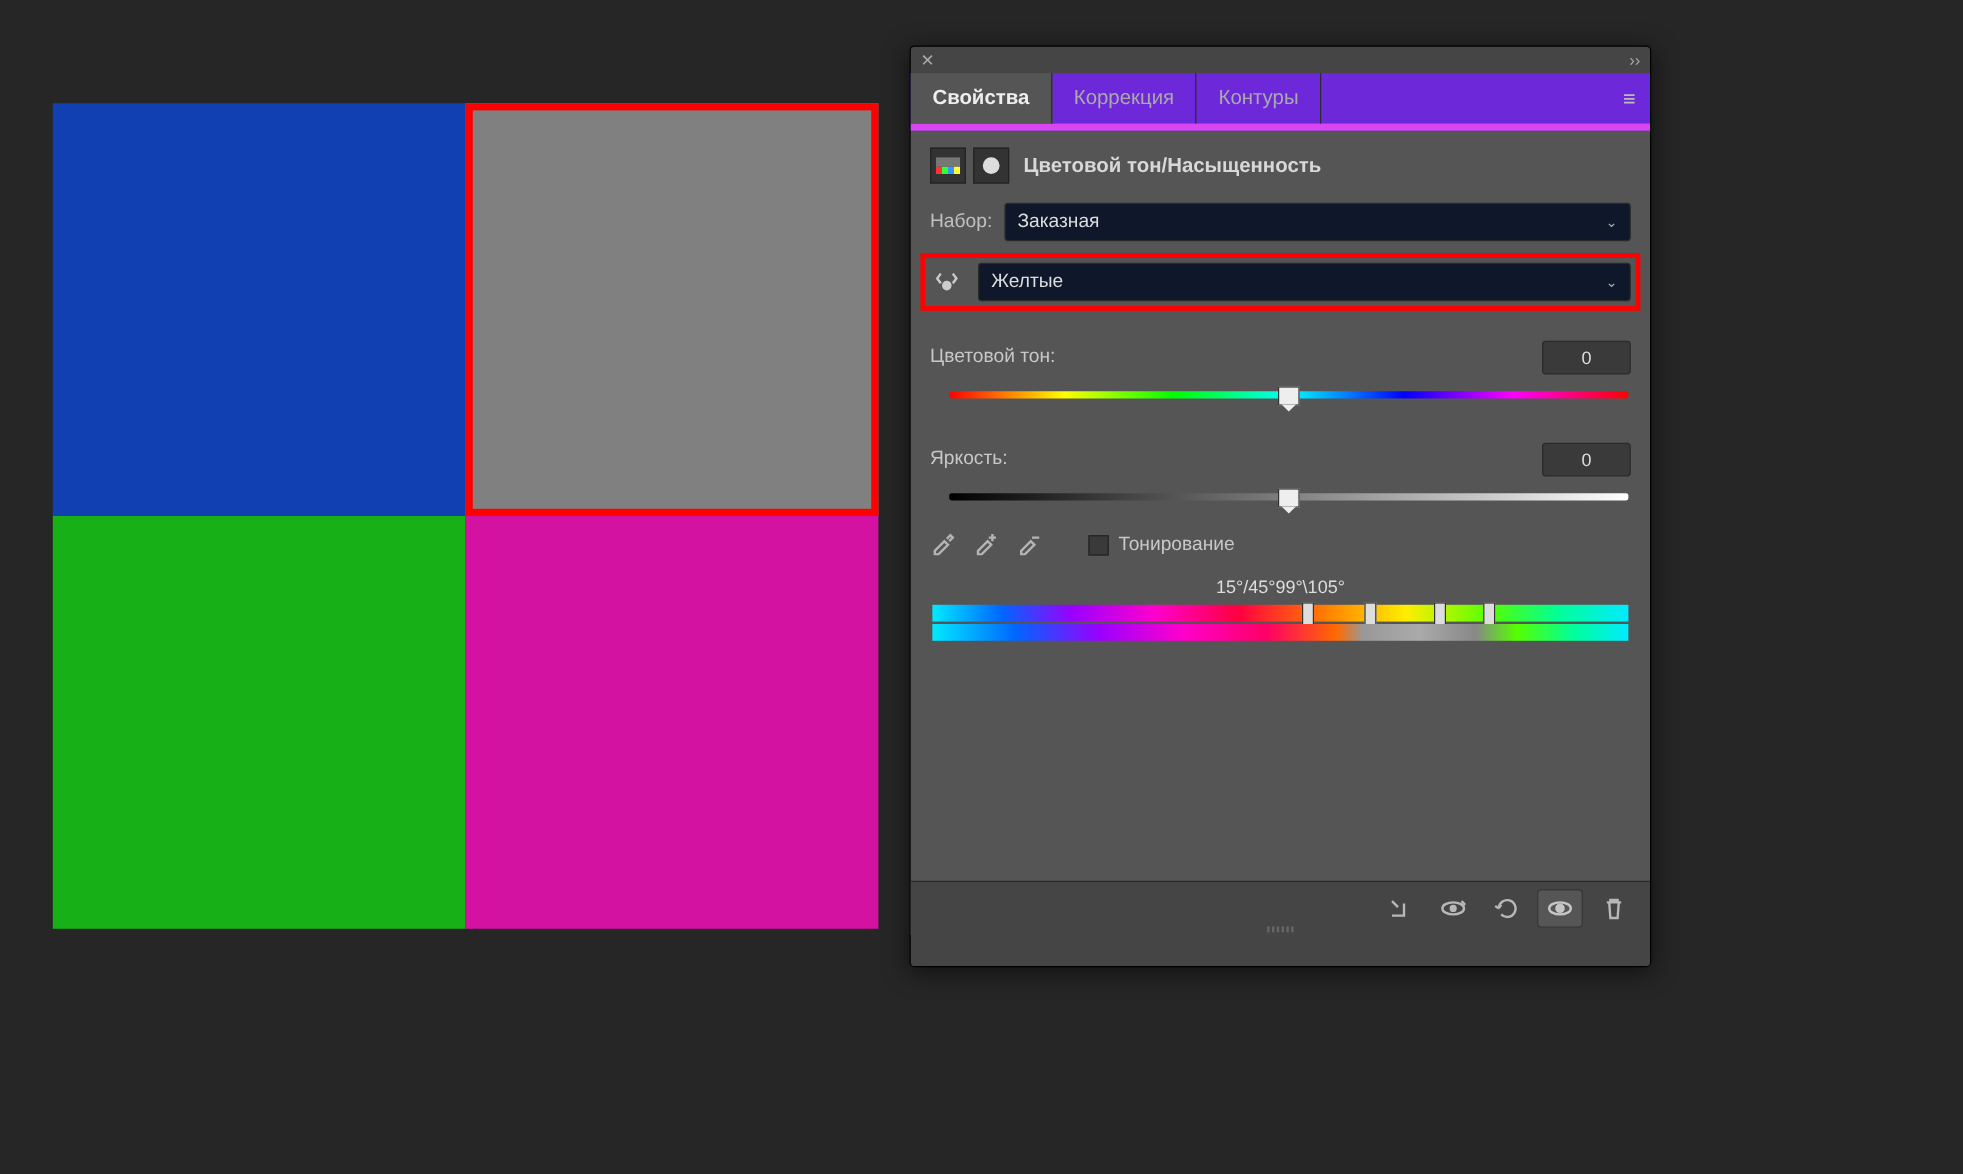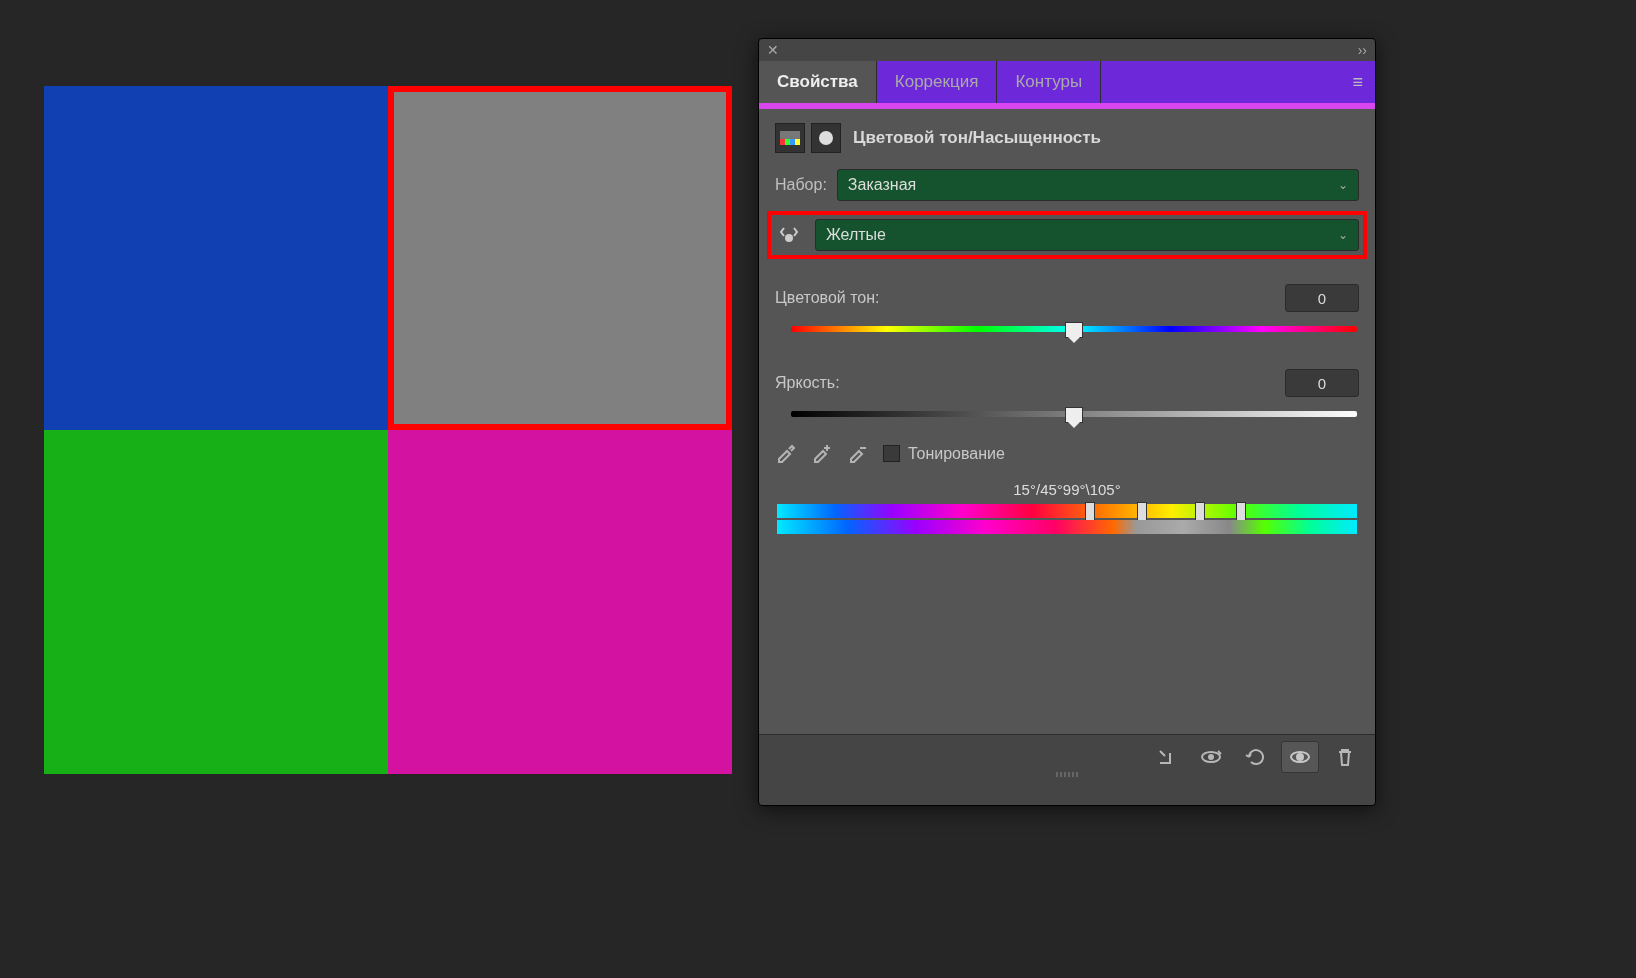--- a/index.html
+++ b/index.html
@@ -18,38 +18,38 @@
   .tab{padding:0 18px;height:100%;display:flex;align-items:center;font-size:17px;color:#aaa;border-right:1px solid #2b2b2b;cursor:default}
   .tab.active{background:#555;color:#eee;font-weight:600}
   .menu-icon{margin-left:auto;padding:0 12px;color:#bbb;font-size:18px;cursor:default}
   .content{padding:14px 16px;background:#555;height:670px;box-sizing:border-box;position:relative}
   .row{display:flex;align-items:center;margin-bottom:14px}
   .adj-icons{display:flex;gap:6px;margin-right:12px}
   .ai{width:28px;height:28px;background:#333;border:1px solid #222;display:flex;align-items:center;justify-content:center}
   .ai svg,.hand svg,.eye svg{display:block}
   .adj-title{font-size:17px;font-weight:700;color:#d8d8d8}
   .label{font-size:16px;color:#c0c0c0;margin-right:10px}
-  .dropdown{flex:1;height:30px;background:#14532d;border:1px solid #2a2a2a;border-radius:3px;display:flex;align-items:center;padding:0 10px;color:#ddd;font-size:16px;position:relative;cursor:default}
+  .dropdown{flex:1;height:30px;background:#0f172a;border:1px solid #2a2a2a;border-radius:3px;display:flex;align-items:center;padding:0 10px;color:#ddd;font-size:16px;position:relative;cursor:default}
   .dropdown .chev{margin-left:auto;color:#aaa;font-size:12px}
   .highlight-red{outline:4px solid #ff0000;outline-offset:0}
   .hand{width:28px;height:28px;margin-right:12px;display:flex;align-items:center;justify-content:center}
   .param-row{display:flex;justify-content:space-between;align-items:center;margin-top:29px}
   .param-name{font-size:16px;color:#c8c8c8}
   .valbox{width:72px;height:26px;background:#3a3a3a;border:1px solid #2a2a2a;border-radius:3px;color:#ddd;font-size:15px;display:flex;align-items:center;justify-content:center}
   .slider-wrap{position:relative;height:22px;margin-top:6px;margin-left:16px;margin-right:2px}
   .slider-track{position:absolute;left:0;right:0;top:8px;height:6px;border-radius:2px}
   .hue-grad{background:linear-gradient(90deg,#ff0000 0%,#ffff00 17%,#00ff00 33%,#00ffff 50%,#0000ff 67%,#ff00ff 83%,#ff0000 100%)}
   .sat-grad{background:linear-gradient(90deg,#808080 0%,#808080 40%,#ff3a3a 100%)}
   .lig-grad{background:linear-gradient(90deg,#000 0%,#808080 50%,#fff 100%)}
   .thumb{position:absolute;top:4px;width:16px;height:14px;background:#eee;border:1px solid #333;transform:translateX(-50%)}
   .thumb::after{content:"";position:absolute;left:50%;bottom:-6px;transform:translateX(-50%);width:0;height:0;border-left:6px solid transparent;border-right:6px solid transparent;border-top:6px solid #eee}
   .sat-block{border:4px solid #ff0000;padding:8px 6px 6px 6px;margin-top:10px;margin-left:-8px;margin-right:-8px}
   .eyedrops{display:flex;gap:10px;align-items:center;margin-top:16px}
   .eye{width:26px;height:26px;opacity:.8;cursor:default}
-  .chk{display:flex;gap:8px;margin-left:0}
+  .chk{display:flex;align-items:center;gap:8px;margin-left:24px}
   .chk .box{width:15px;height:15px;background:#3a3a3a;border:1px solid #222}
   .range-row{display:flex;justify-content:center;font-size:15px;color:#ddd;margin-top:14px;padding:0 18px}
   .bigstrip{position:relative;height:14px;margin:6px 2px 0 2px}
   .bigstrip .strip{position:absolute;left:0;right:0;height:14px}
   .rainbow{background:linear-gradient(90deg,#00eaff 0%,#0066ff 10%,#9a00ff 20%,#ff00cc 32%,#ff0040 44%,#ff7a00 56%,#ffee00 68%,#55ff00 80%,#00ff99 90%,#00eaff 100%)}
   .rainbow2{background:linear-gradient(90deg,#00eaff 0%,#0066ff 12%,#9a00ff 24%,#ff00cc 36%,#ff0066 48%,#ff6a00 58%,#999 62%,#aaa 70%,#888 78%,#55ff00 84%,#00ff99 92%,#00eaff 100%)}
   .mark{position:absolute;top:-2px;width:8px;height:18px;background:#ddd;border:1px solid #333;transform:translateX(-50%)}
   .footer{position:absolute;left:0;right:0;bottom:0;height:44px;background:#454545;border-top:1px solid #2b2b2b;display:flex;justify-content:flex-end;align-items:center;gap:8px;padding:0 12px}
   .fbtn{width:36px;height:30px;display:flex;align-items:center;justify-content:center;opacity:.85;cursor:default}
   .fbtn.active{background:#5a5a5a;border:1px solid #333;border-radius:3px}

